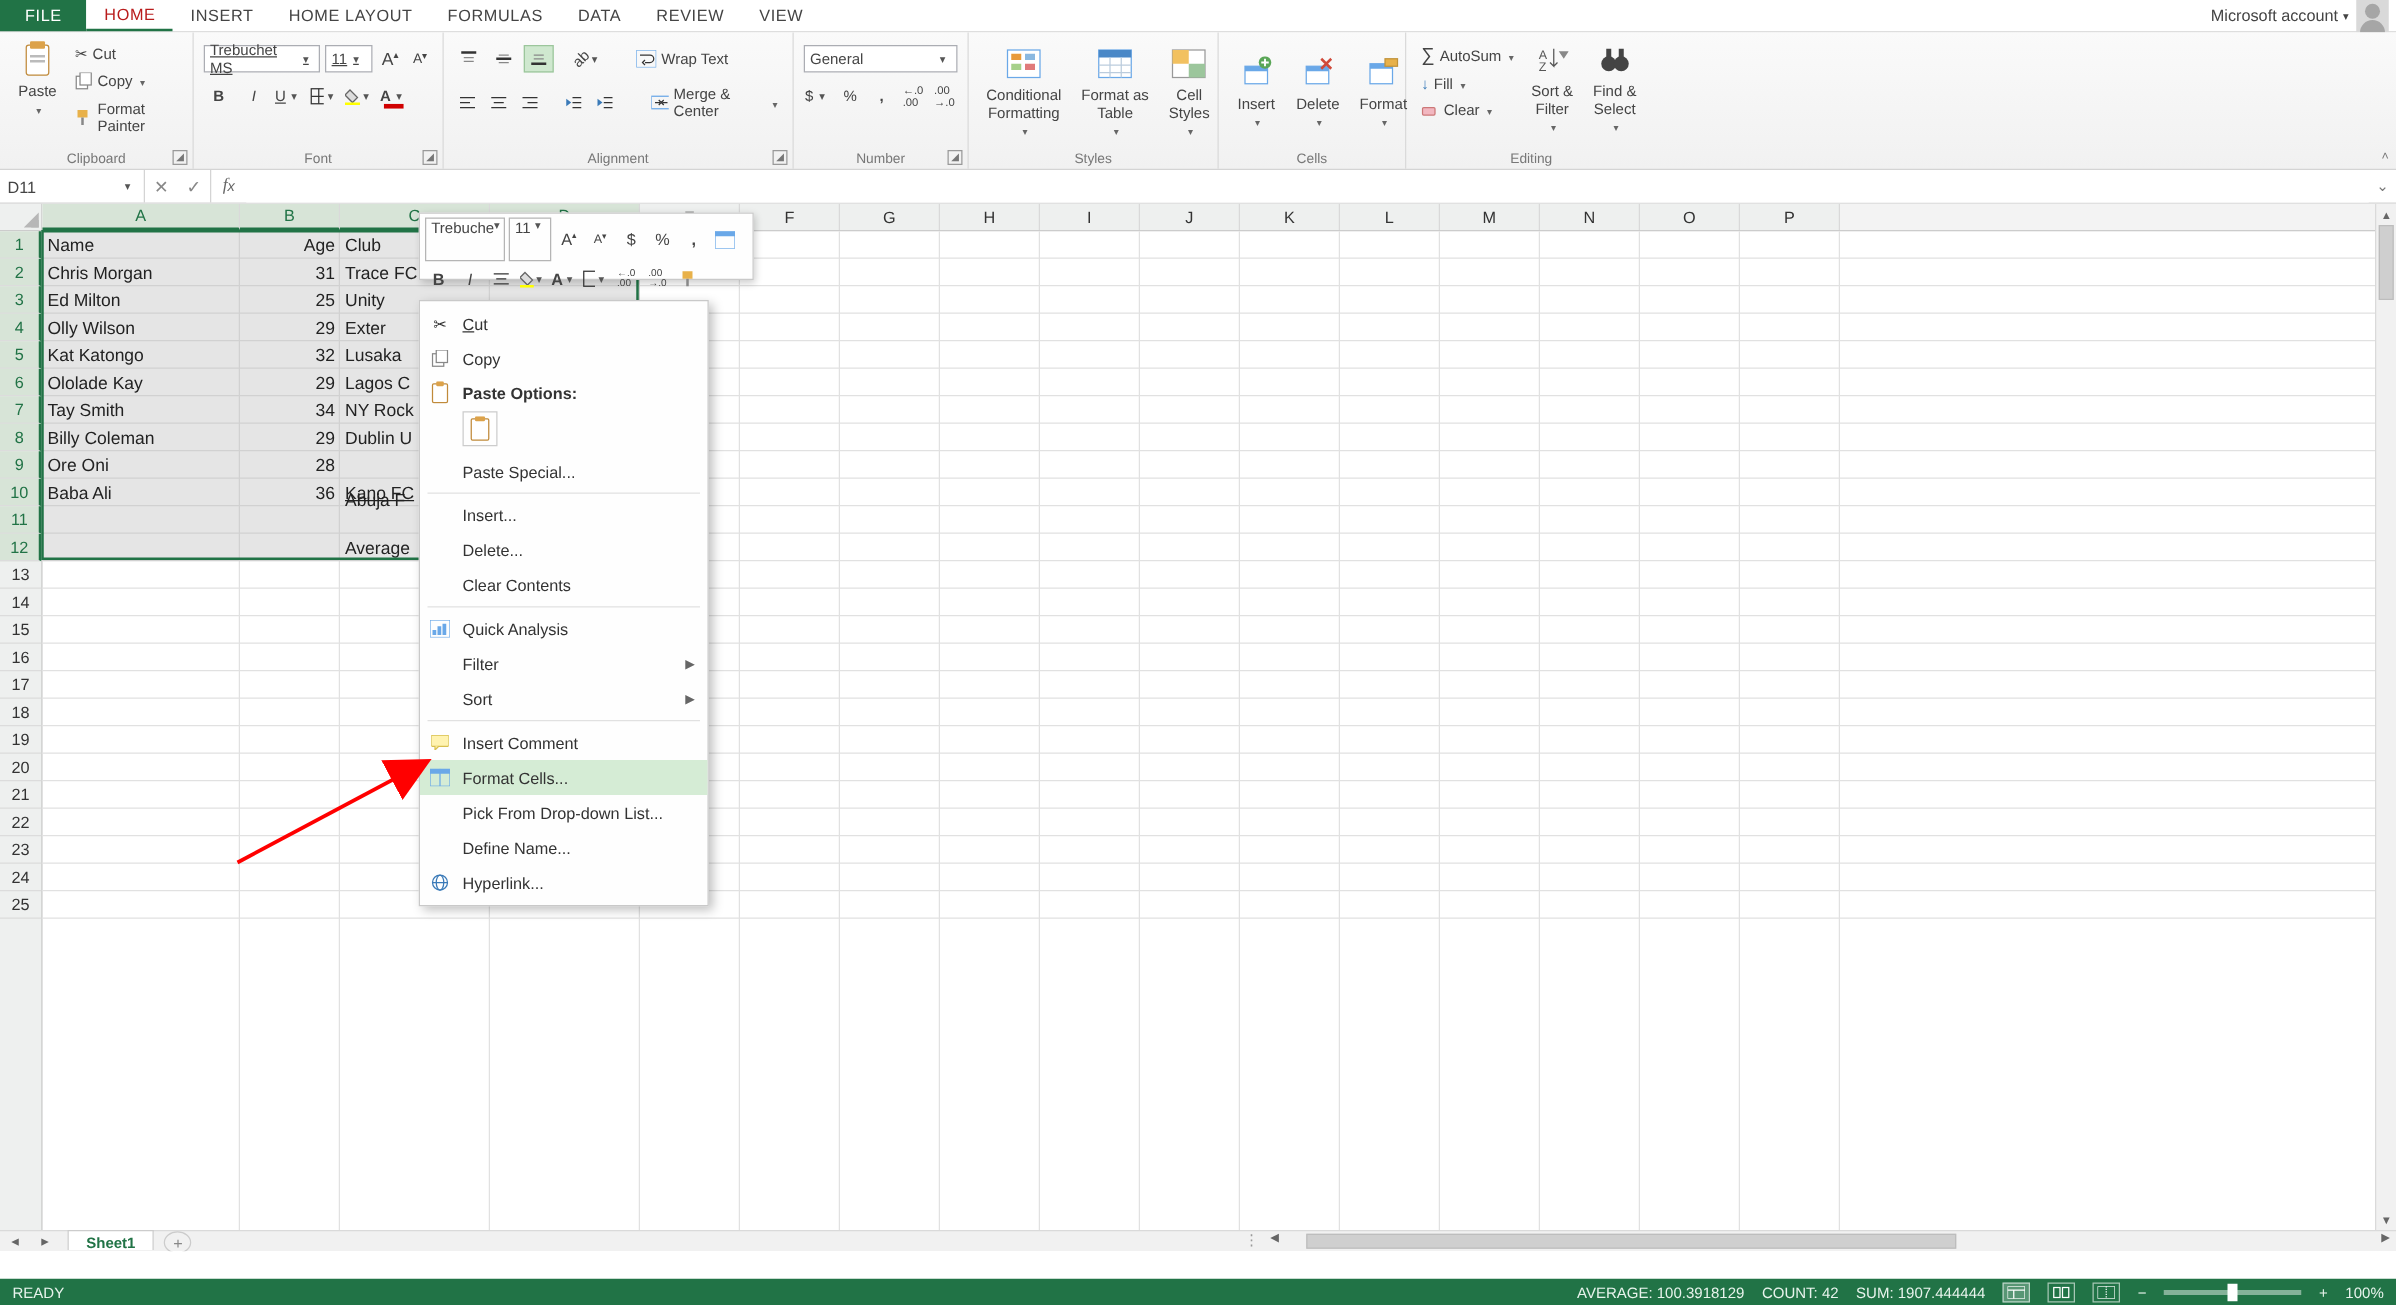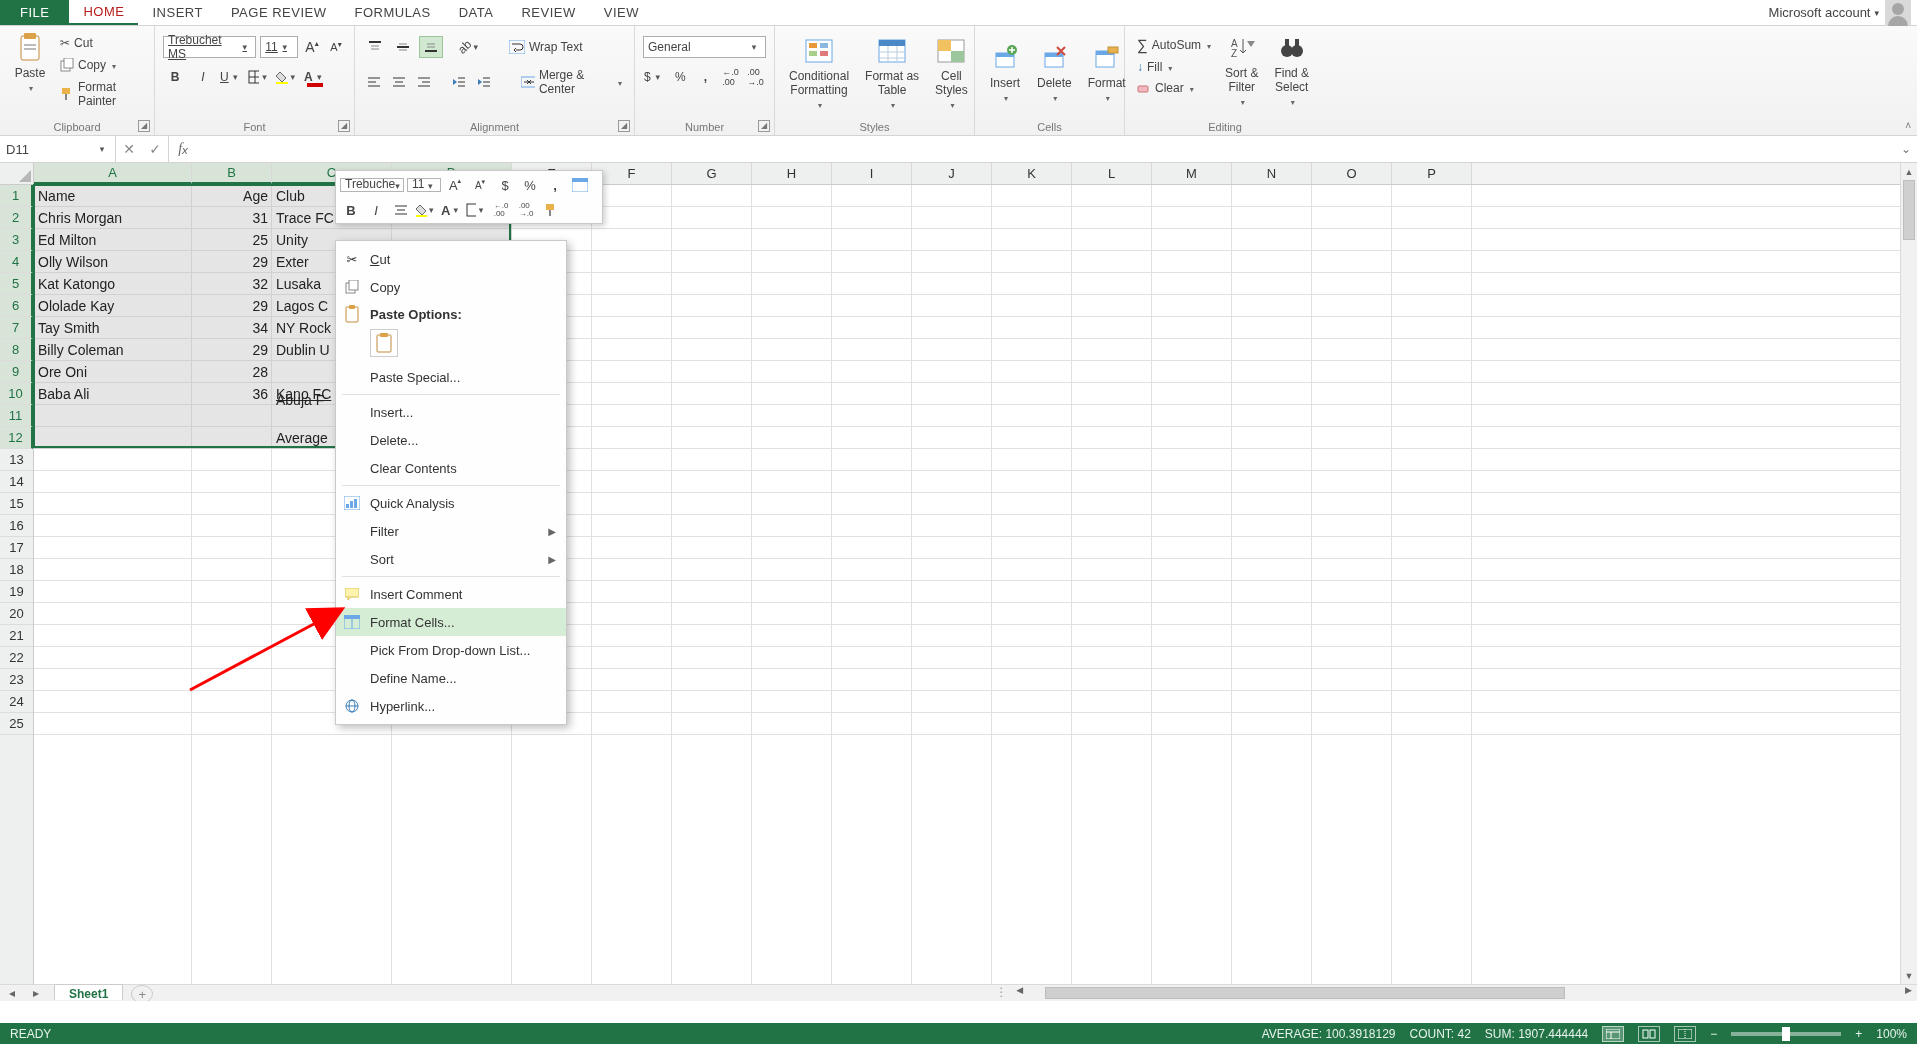--- a/index.html
+++ b/index.html
@@ -81,21 +81,21 @@
 .status .rt{margin-left:auto;display:flex;align-items:center;gap:14px;}
 .viewbtn{width:22px;height:16px;border:1px solid rgba(255,255,255,.6);display:flex;align-items:center;justify-content:center;cursor:pointer;}
 .viewbtn.active{background:rgba(255,255,255,.25);}
 .zoomslider{width:110px;height:4px;background:rgba(255,255,255,.45);position:relative;}
 .zoomslider .knob{position:absolute;width:8px;height:14px;background:#fff;left:50%;top:-5px;transform:translateX(-50%);}
 
 
 .minitb{position:absolute;left:335px;top:170px;width:268px;height:54px;background:#fefefe;border:1px solid #c9c9c9;box-shadow:2px 2px 6px rgba(0,0,0,.2);padding:3px 4px;display:flex;flex-direction:column;gap:3px;z-index:20;}
 .minitb .row{gap:3px;}
 .minitb .tbtn{width:22px;height:22px;display:flex;align-items:center;justify-content:center;border:1px solid transparent;cursor:pointer;font-size:13px;}
-.minitb .fbx{border:1px solid #b5b5b5;height:14px;padding:0 4px;font-size:12px;display:flex;align-items:flex-end;}
+.minitb .fbx{border:1px solid #b5b5b5;height:35px;padding:0 4px;font-size:12px;display:flex;align-items:flex-start;}
 
 
 .ctx{position:absolute;left:335px;top:240px;width:232px;background:#fefefe;border:1px solid #c9c9c9;box-shadow:3px 3px 8px rgba(0,0,0,.25);padding:4px 0;z-index:20;}
 .ctx .item{height:28px;display:flex;align-items:center;padding:0 10px 0 34px;position:relative;font-size:13px;color:#333;cursor:pointer;}
 .ctx .item.hover{background:#d5ecd5;}
 .ctx .item .icn{position:absolute;left:6px;width:20px;height:20px;display:flex;align-items:center;justify-content:center;}
 .ctx .item .arrow{margin-left:auto;font-size:10px;color:#666;}
 .ctx .hdr{height:26px;display:flex;align-items:center;padding-left:34px;font-weight:bold;font-size:13px;color:#333;position:relative;}
 .ctx .hdr .icn{position:absolute;left:6px;width:20px;height:20px;display:flex;align-items:center;justify-content:center;}
 .ctx .paste-icons{padding:2px 0 6px 34px;}
@@ -105,21 +105,21 @@
 
 .red-arrow{position:absolute;z-index:30;pointer-events:none;}
 </style>
 </head>
 <body>
 
 <div class="tabstrip">
   <div class="tab-file">FILE</div>
   <div class="tab active">HOME</div>
   <div class="tab">INSERT</div>
-  <div class="tab">PAGE REVIEW</div>
+  <div class="tab">HOME LAYOUT</div>
   <div class="tab">FORMULAS</div>
   <div class="tab">DATA</div>
   <div class="tab">REVIEW</div>
   <div class="tab">VIEW</div>
   <div class="acct">
     <span>Microsoft account</span>
     <span style="font-size:9px;margin-left:4px;">▾</span>
     <span class="av"></span>
   </div>
 </div>

